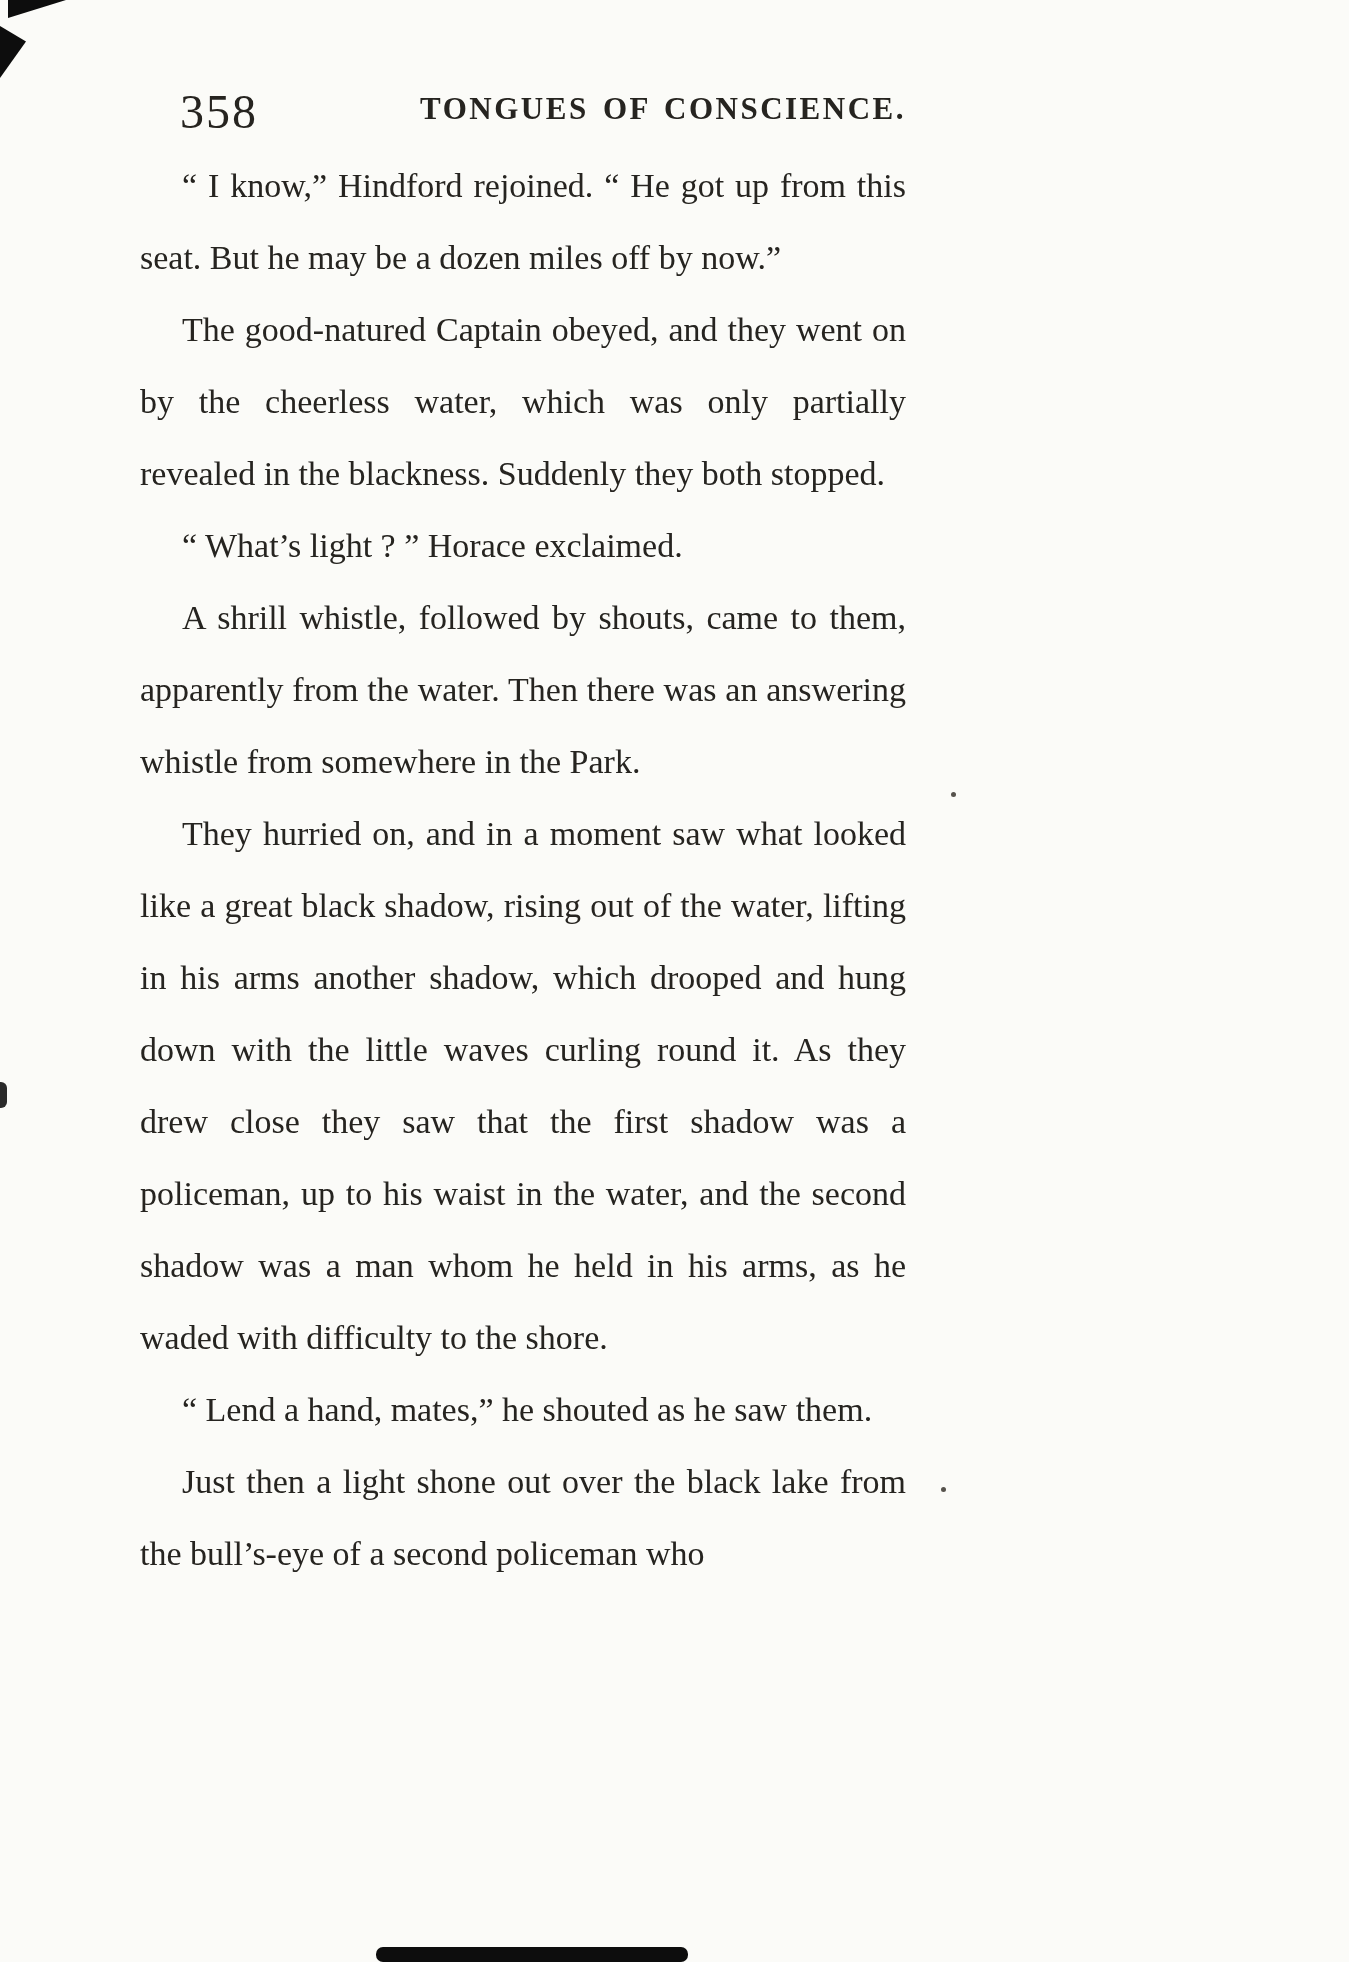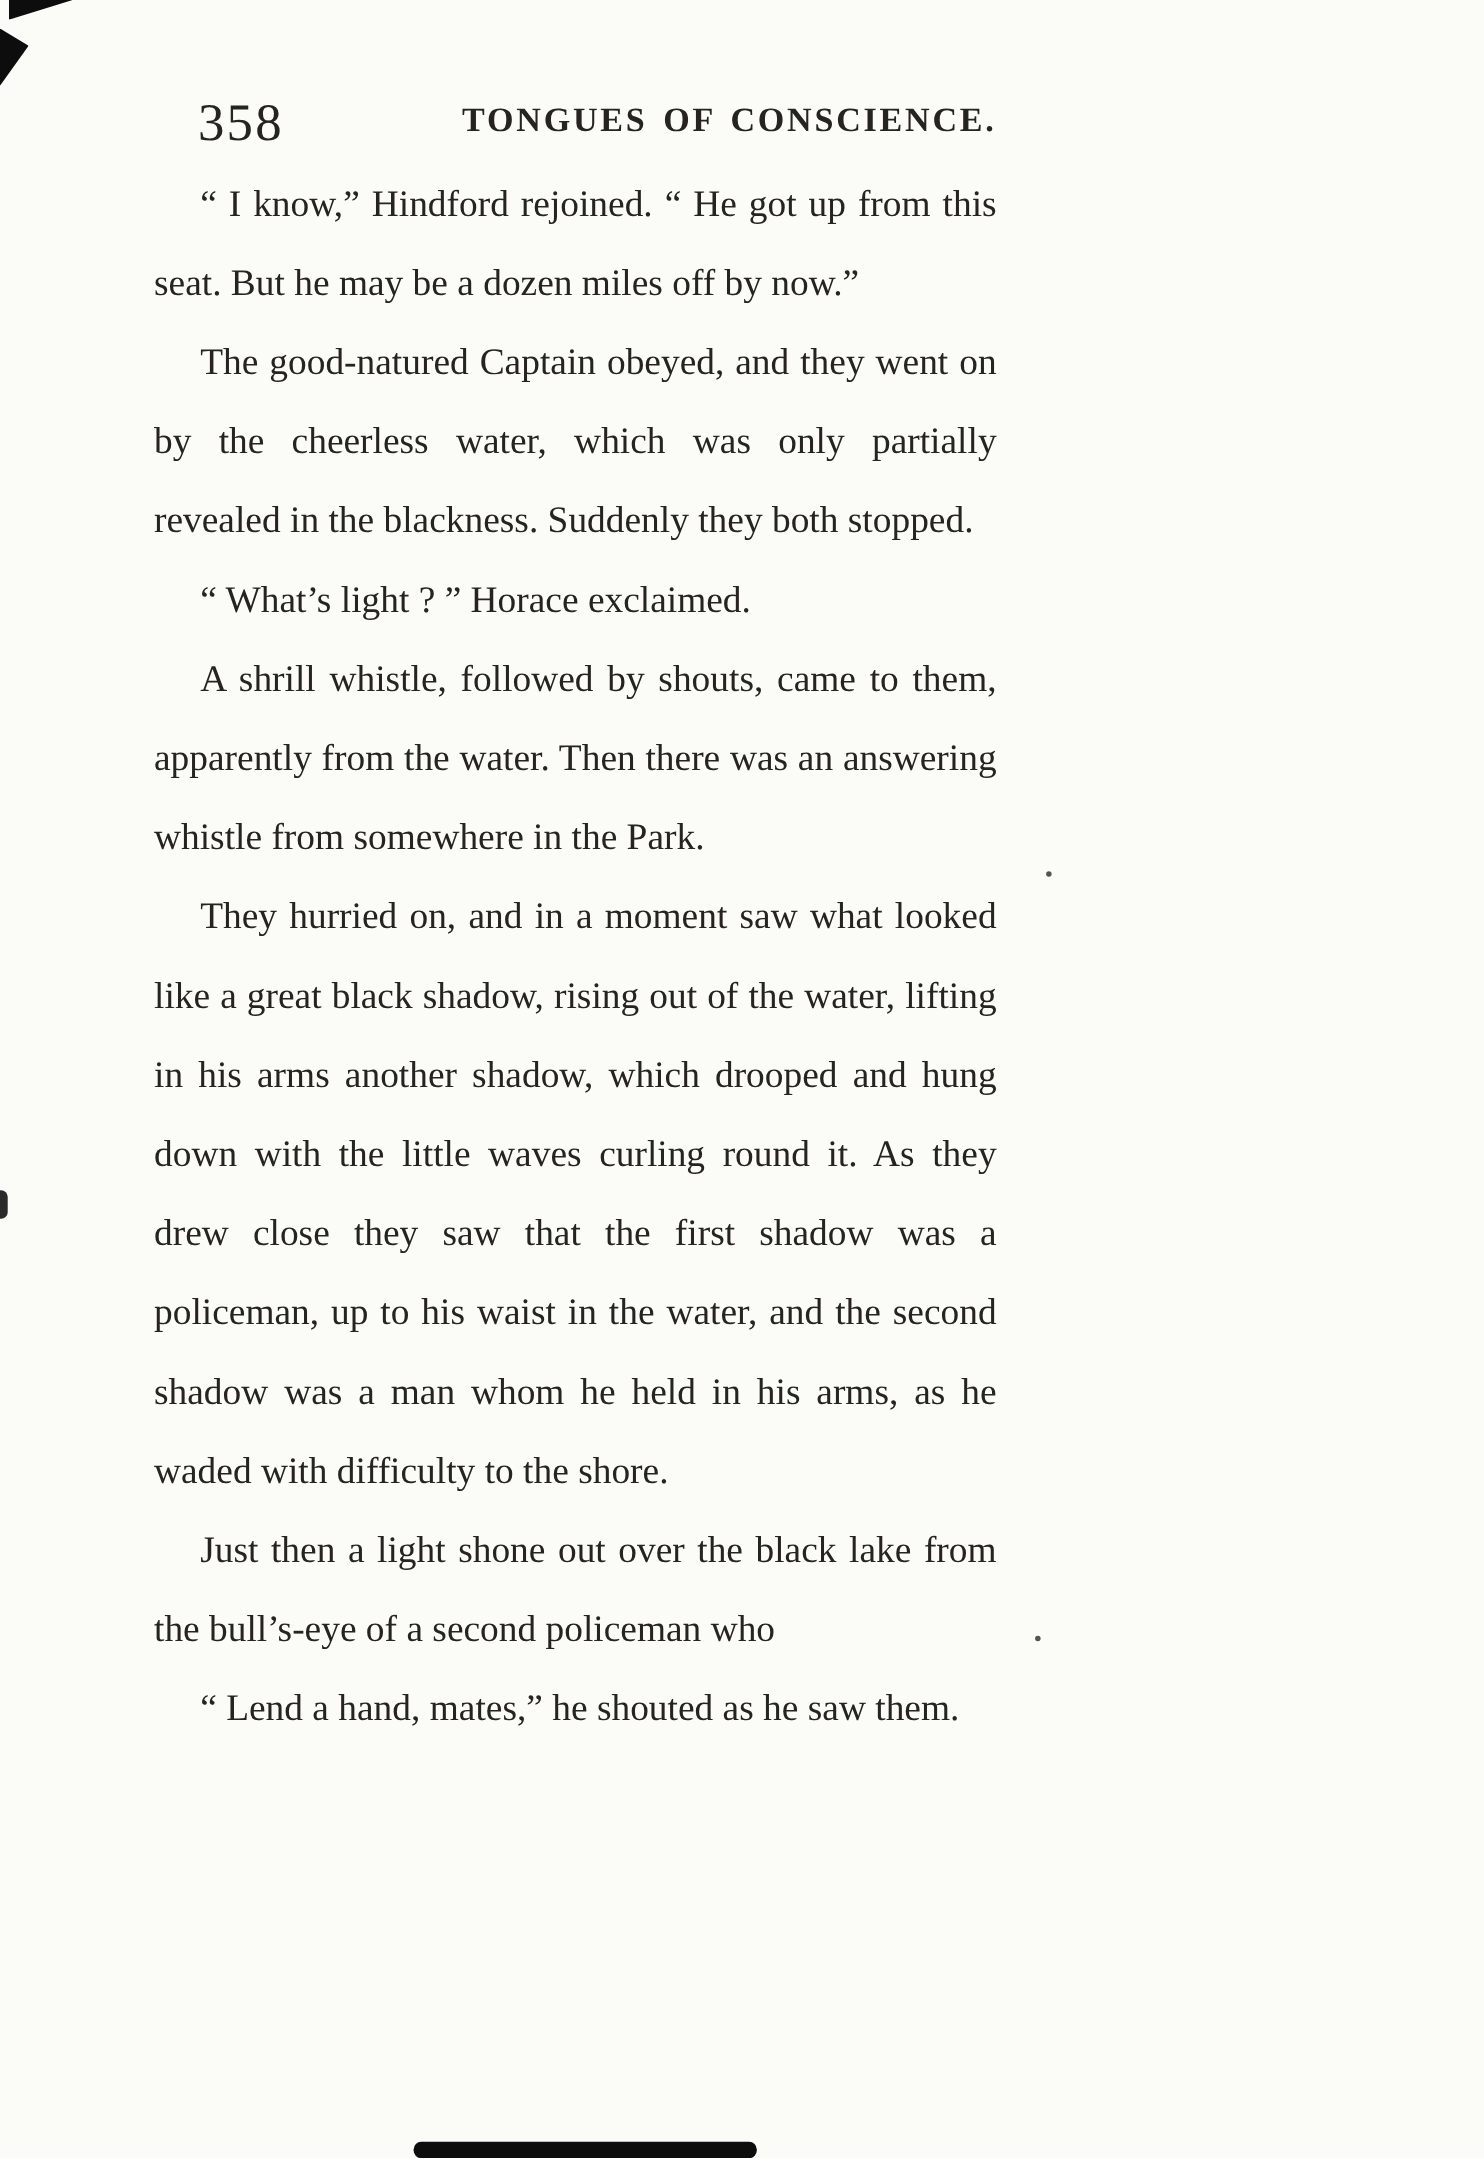--- a/index.html
+++ b/index.html
@@ -95,22 +95,22 @@
     <span class="page-number">358</span>
     <span class="running-title">TONGUES OF CONSCIENCE.</span>
   </div>
 
   <div class="body-text">
     <p>“ I know,” Hindford rejoined.  “ He got up from this seat.  But he may be a dozen miles off by now.”</p>
     <p>The good-natured Captain obeyed, and they went on by the cheerless water, which was only partially revealed in the blackness.  Suddenly they both stopped.</p>
     <p>“ What’s light ? ” Horace exclaimed.</p>
     <p>A shrill whistle, followed by shouts, came to them, apparently from the water.  Then there was an answering whistle from somewhere in the Park.</p>
     <p>They hurried on, and in a moment saw what looked like a great black shadow, rising out of the water, lifting in his arms another shadow, which drooped and hung down with the little waves curling round it.  As they drew close they saw that the first shadow was a policeman, up to his waist in the water, and the second shadow was a man whom he held in his arms, as he waded with difficulty to the shore.</p>
+    <p>“ Lend a hand, mates,” he shouted as he saw them.</p>
     <p>Just then a light shone out over the black lake from the bull’s-eye of a second policeman who</p>
-    <p>“ Lend a hand, mates,” he shouted as he saw them.</p>
   </div>
 
   <div class="artifact tri-a"></div>
   <div class="artifact tri-b"></div>
   <div class="artifact edge-blot"></div>
   <div class="artifact bottom-bar"></div>
   <div class="speck speck-1"></div>
   <div class="speck speck-2"></div>
 
 </div>

